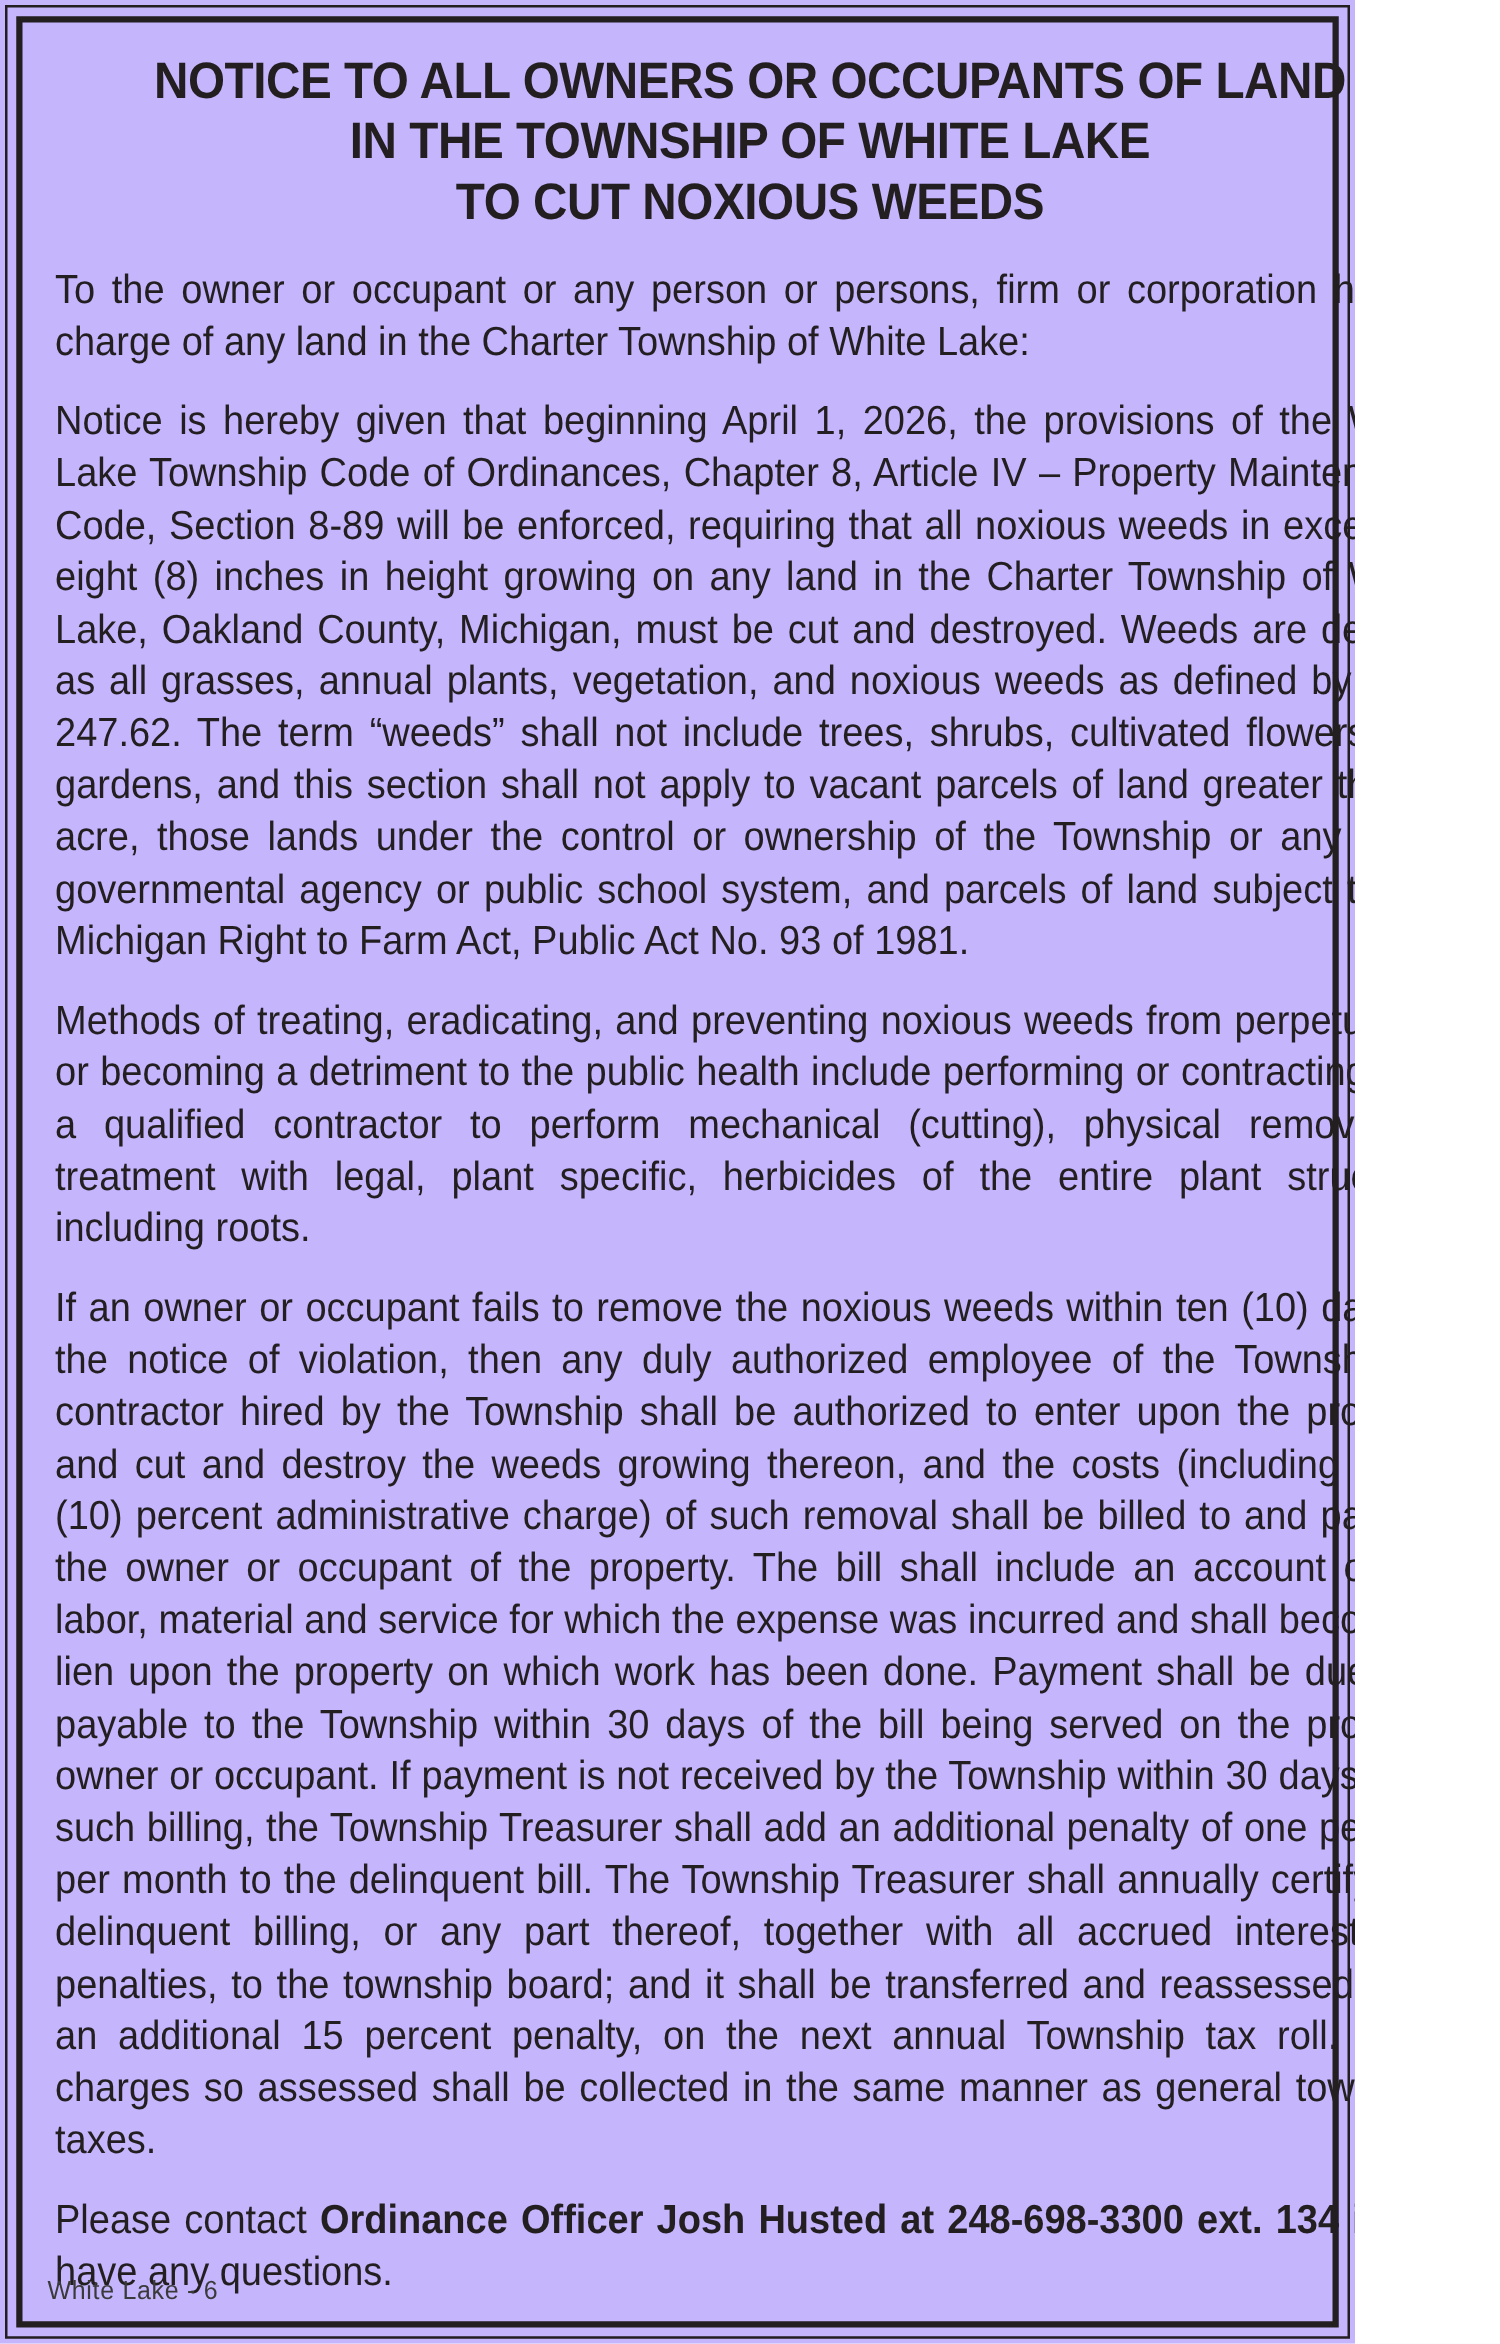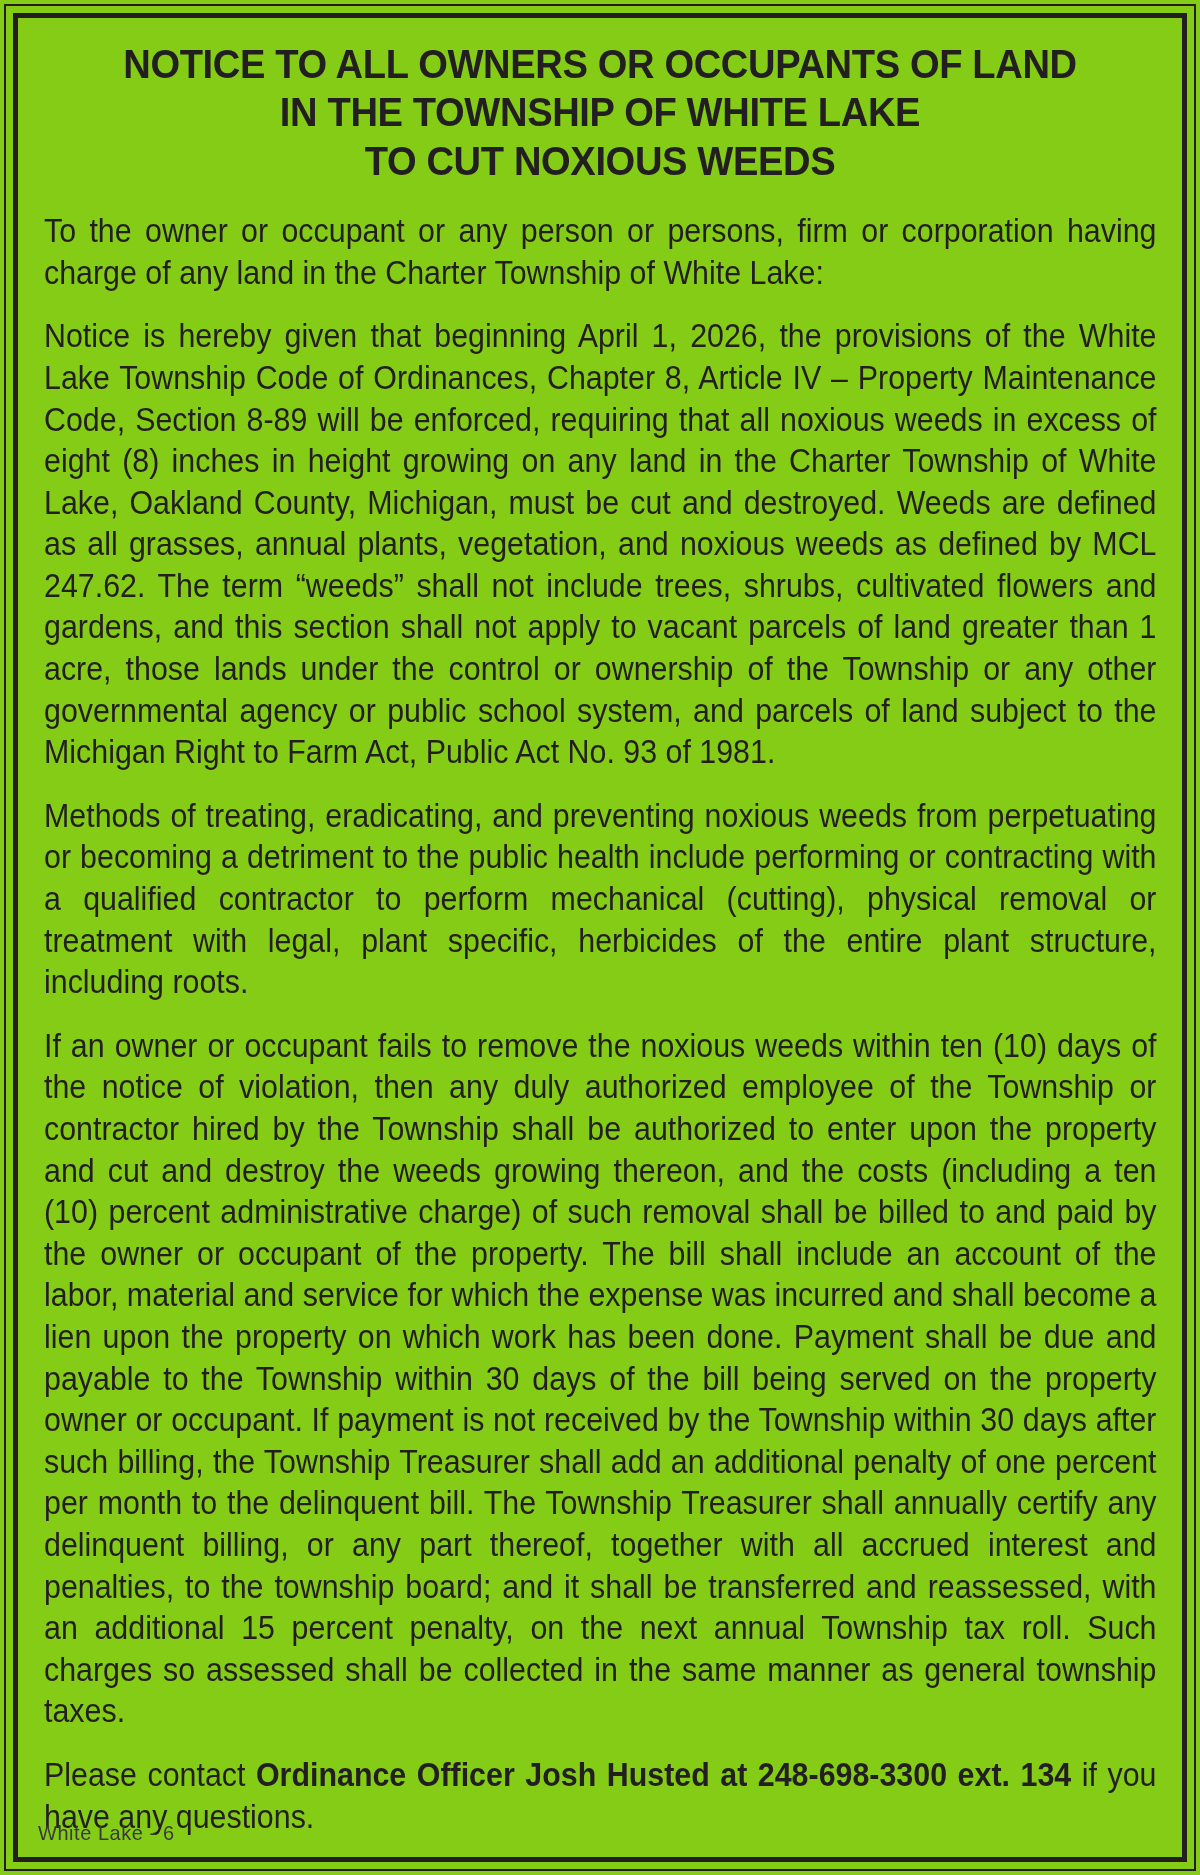--- a/index.html
+++ b/index.html
@@ -7,23 +7,23 @@
     margin: 0;
     padding: 0;
     background: #ffffff;
   }
   body {
     font-family: "Liberation Sans", sans-serif;
     color: #231f20;
   }
   .page {
     position: relative;
-    width: 1200px;
+    width: 1084px;
     height: 1875px;
-    background: #84cc16;
+    background: #c4b5fd;
     box-sizing: border-box;
     overflow: hidden;
   }
   
   .outer-rule {
     position: absolute;
     left: 4px;
     top: 4px;
     right: 4px;
     bottom: 4px;

